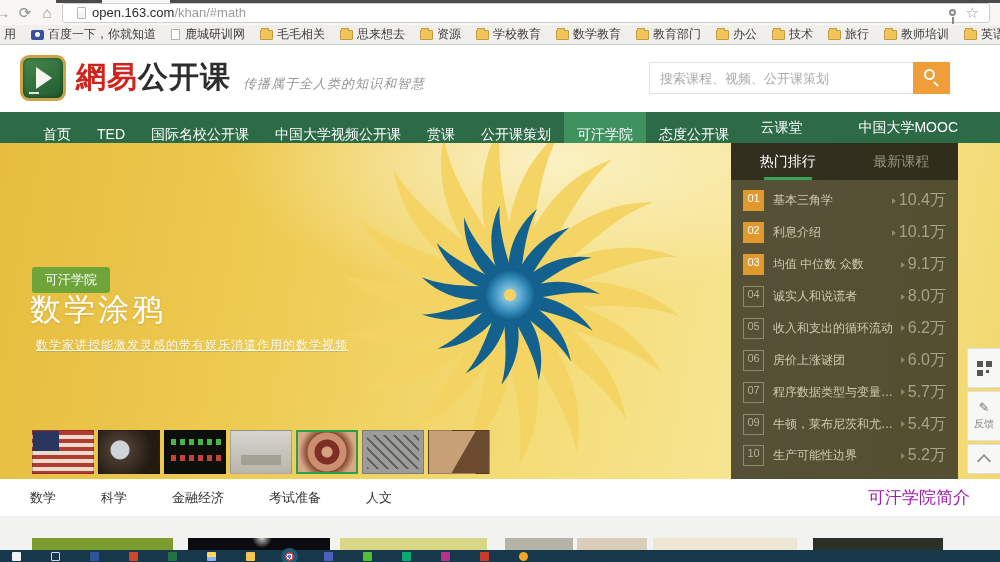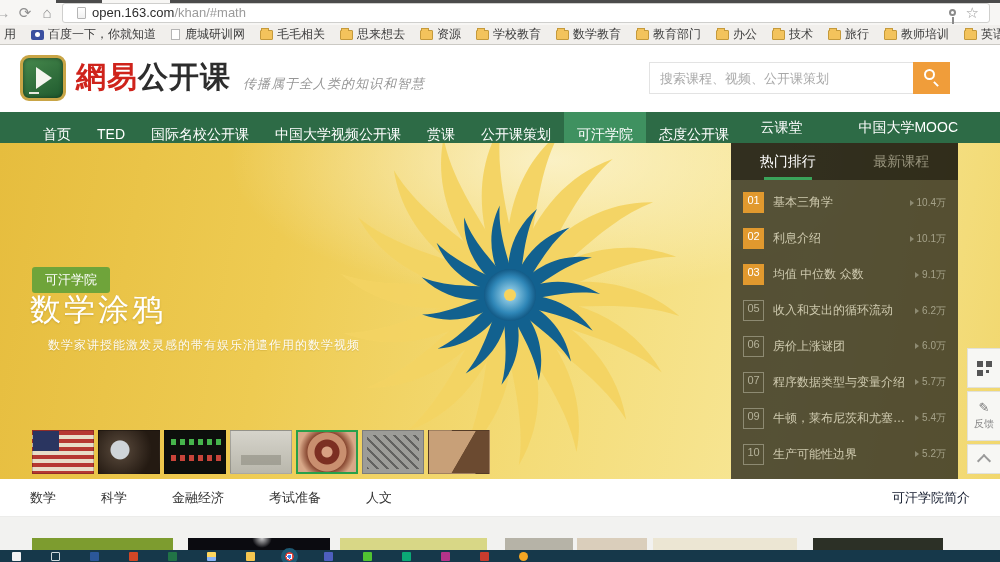--- a/index.html
+++ b/index.html
@@ -67,22 +67,22 @@
   
   .banner { position:relative; height:336px; overflow:hidden;
     background:linear-gradient(100deg,#e6bd3e 0%,#eecb52 28%,#f4dc78 55%,#f7e695 78%,#f1d76d 100%); }
   .banner::before { content:""; position:absolute; left:20%; top:-40%; width:70%; height:90%;
     background:radial-gradient(ellipse at center, rgba(255,253,240,.65), rgba(255,253,240,0) 65%); }
   .spiral { position:absolute; left:330px; top:-28px; }
   .khan-badge { position:absolute; left:32px; top:124px; background:#6fa43a; color:#fff; font-size:13px;
     padding:4px 13px; border-radius:3px; }
   .banner-title { position:absolute; left:30px; top:146px; color:#fff; font-size:31px; letter-spacing:3px;
     text-shadow:0 1px 2px rgba(120,90,0,.25); }
-  .banner-sub { position:absolute; left:48px; top:194px; color:rgba(255,255,255,.95); font-size:12px; letter-spacing:1px;
-    text-shadow:0 1px 1px rgba(120,90,0,.2); }
+  .banner-sub { position:absolute; left:36px; top:194px; color:rgba(255,255,255,.95); font-size:12px; letter-spacing:1px;
+    text-shadow:0 1px 1px rgba(120,90,0,.2);text-decoration:underline; }
   .thumbs { position:absolute; left:32px; top:287px; display:flex; }
   .thumb { width:62px; height:44px; margin-right:4px; border:1px solid rgba(0,0,0,.2); cursor:pointer; flex:0 0 auto; position:relative; }
   .thumbs .thumb:nth-of-type(5) { border:2px solid #28a04a; }
   .t1 { background:repeating-linear-gradient(#b63832 0 4px,#e8ddc8 4px 8px); }
   .t1::after { content:""; position:absolute; left:0; top:0; width:26px; height:20px; background:#2a3560; }
   .t2 { background:radial-gradient(circle at 35% 45%, #cfd4d8 0 9px, #4a3c30 10px, #241a12 70%); }
   .t3 { background:#0d0f0c; }
   .t3::before { content:""; position:absolute; left:6px; top:8px; width:50px; height:6px;
     background:repeating-linear-gradient(90deg,#46b54c 0 5px,#0d0f0c 5px 9px); }
   .t3::after { content:""; position:absolute; left:6px; top:24px; width:50px; height:6px;
@@ -99,21 +99,21 @@
   .rank-tabs { height:37px; background:rgba(22,21,13,.88); display:flex; flex:0 0 auto; }
   .rank-tab { flex:1; text-align:center; line-height:37px; font-size:14px; color:#97937c; cursor:pointer; position:relative; }
   .rank-tab.active { color:#fff; }
   .rank-tab.active::after { content:""; position:absolute; left:50%; bottom:0; margin-left:-24px; width:48px; height:3px; background:#3aa35a; }
   .rank-list { flex:1; background:rgba(56,54,36,.85); padding:5px 12px 7px; display:flex; flex-direction:column; justify-content:space-around; }
   .rank-row { display:flex; align-items:center; cursor:pointer; }
   .rank-badge { width:21px; height:21px; line-height:15px; font-size:11px; text-align:center;
     border:1px solid #8d8a72; color:#b5b29a; margin-right:9px; flex:0 0 auto; }
   .rank-list .rank-row:nth-of-type(-n+3) .rank-badge { background:#e1992e; border-color:#e1992e; color:#fff; }
   .rank-title { flex:1; font-size:12px; color:#cec9ae; white-space:nowrap; overflow:hidden; text-overflow:ellipsis; }
-  .rank-count { font-size:10px; color:#a5a289; display:flex; align-items:center; margin-left:6px; flex:0 0 auto; }
+  .rank-count { font-size:16px; color:#a5a289; display:flex; align-items:center; margin-left:6px; flex:0 0 auto; }
   .tri { width:0; height:0; border-left:4px solid #8d8a72; border-top:3px solid transparent;
     border-bottom:3px solid transparent; margin-right:3px; }
 
   
   .side-widgets { position:absolute; right:0; top:205px; width:33px; }
   .sw-box { background:#f7f7f4; border:1px solid #e1e1db; border-right:none; margin-bottom:3px;
     display:flex; flex-direction:column; align-items:center; justify-content:center; cursor:pointer; }
   .sw-qr { height:40px; } .sw-fb { height:50px; } .sw-up { height:30px; }
   .qr-glyph { width:15px; height:15px;
     background:
@@ -121,21 +121,21 @@
       linear-gradient(#555,#555) 9px 0/6px 6px no-repeat,
       linear-gradient(#555,#555) 0 9px/6px 6px no-repeat,
       linear-gradient(#555,#555) 9px 9px/3px 3px no-repeat; }
   .pen-glyph { color:#777; font-size:13px; line-height:1; }
   .sw-fb .sw-label { font-size:10px; color:#8a8a8a; margin-top:3px; }
   .up-glyph { width:10px; height:10px; border-left:2px solid #9a9a9a; border-top:2px solid #9a9a9a; transform:rotate(45deg); margin-top:4px; }
 
   
   .cat-bar { height:38px; background:#fff; border-bottom:1px solid #ececea; display:flex; align-items:center; padding:0 30px; }
   .cat-item { font-size:13px; color:#333; margin-right:45px; cursor:pointer; }
-  .cat-right { margin-left:auto; font-size:13px; color:#0f172a; cursor:pointer; }
+  .cat-right { margin-left:auto; font-size:17px; color:#a21caf; cursor:pointer; }
   .lower { position:relative; height:33px; background:#f2f2f0; }
   .course-card { position:absolute; top:21px; height:14px; }
   .c1 { left:32px;  width:141px; background:#7d9c2f; }
   .c2 { left:188px; width:142px; background:#0b0b10; }
   .c2::after { content:""; position:absolute; left:45%; top:0; width:20px; height:10px;
     background:radial-gradient(ellipse at top, rgba(255,255,255,.8), transparent 70%); }
   .c3 { left:340px; width:147px; background:#d8d786; }
   .c4 { left:505px; width:68px;  background:#b6b3a7; }
   .c5 { left:577px; width:70px;  background:#dacebb; }
   .c6 { left:653px; width:144px; background:#ece6d3; }
@@ -393,20 +393,28 @@
 
         <div class="rank-row">
           <span class="rank-badge">03</span>
           <span class="rank-title">均值 中位数 众数</span>
           <span class="rank-count">
             <i class="tri"></i>
             <span>9.1万</span>
           </span>
         </div>
 
+        <div class="rank-row">
+          <span class="rank-badge">04</span>
+          <span class="rank-title">诚实人和说谎者</span>
+          <span class="rank-count">
+            <i class="tri"></i>
+            <span>8.0万</span>
+          </span>
+        </div>
 
         <div class="rank-row">
           <span class="rank-badge">05</span>
           <span class="rank-title">收入和支出的循环流动</span>
           <span class="rank-count">
             <i class="tri"></i>
             <span>6.2万</span>
           </span>
         </div>
 

